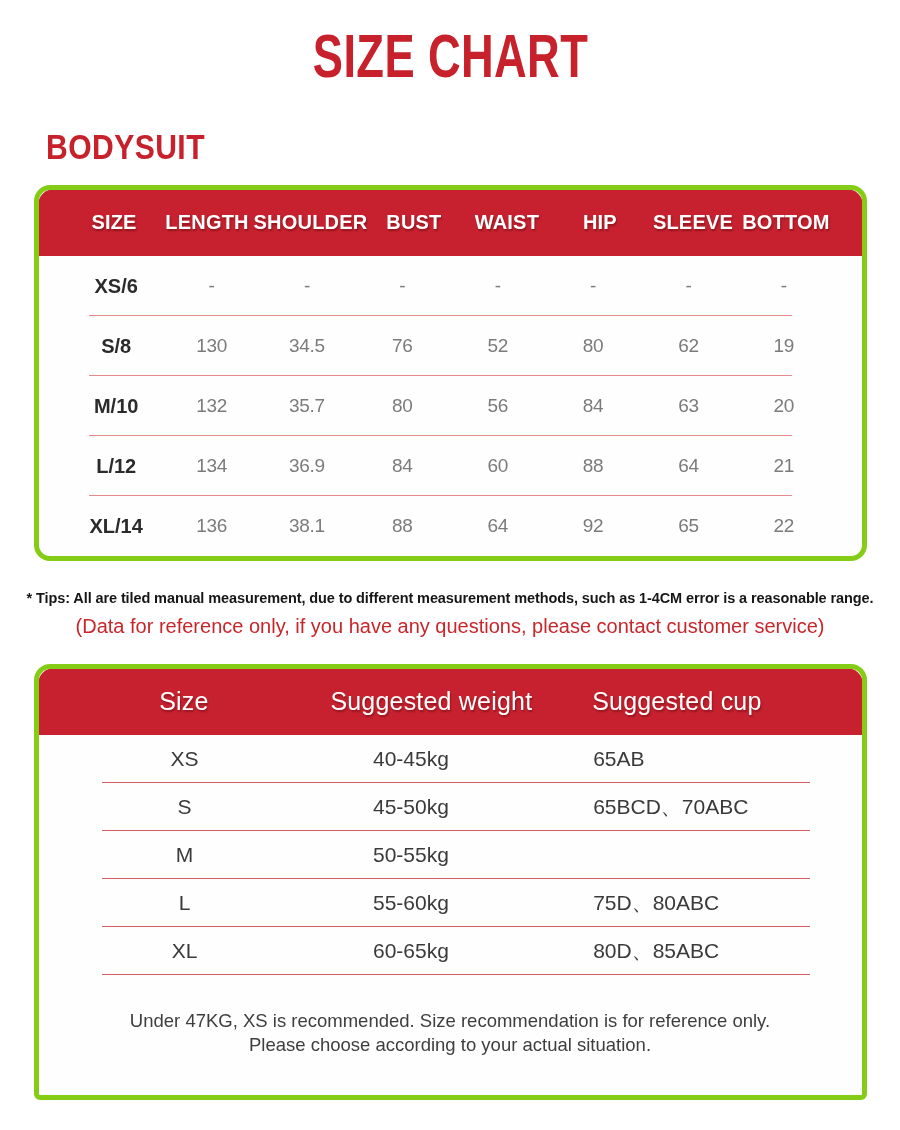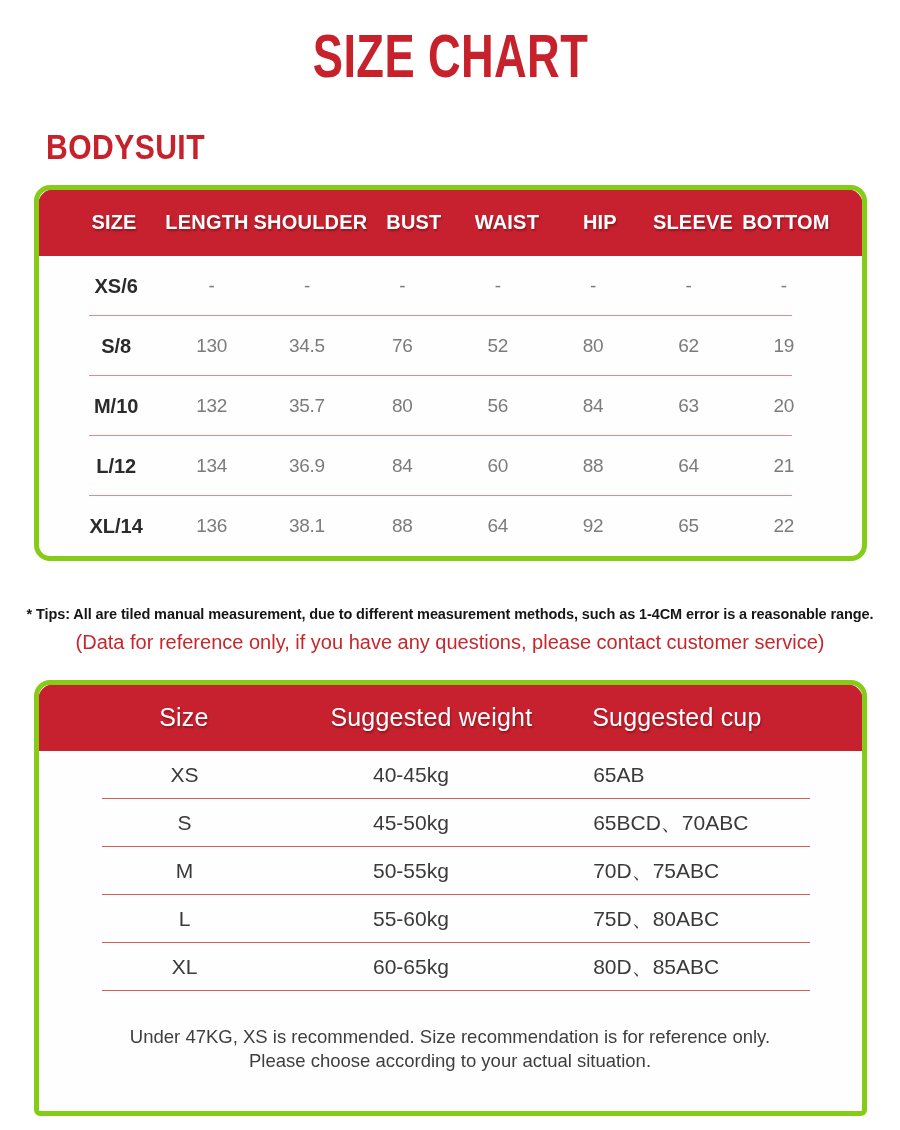--- a/index.html
+++ b/index.html
@@ -63,21 +63,21 @@
   }
   .t1row:not(:last-child)::after {
     content: ""; position: absolute; left: 50px; right: 70px; bottom: 0;
     height: 1px; background: #e68b8b;
   }
   .cell { text-align: center; font-size: 19px; color: #7b7b7b; letter-spacing: -0.3px; white-space: nowrap; }
   .cell.size { font-size: 20px; color: #2b2b2b; font-weight: 600; letter-spacing: 0; }
 
   
   .tips {
-    margin: 45px 10px 0; text-align: center;
+    margin: 29px 10px 0; text-align: center;
     font-size: 14.5px; font-weight: 700; color: #161616; letter-spacing: -0.1px;
   }
   .refnote {
     margin: 9px 10px 0; text-align: center;
     font-size: 20px; font-weight: 500; color: #c8262b;
   }
 
   
   .t2row {
     display: grid; grid-template-columns: 35.5% 19.5% 45%;
@@ -185,21 +185,20 @@
         <span class="cell2 cup">65AB</span>
       </div>
       <div class="t2row">
         <span class="cell2">S</span>
         <span class="cell2">45-50kg</span>
         <span class="cell2 cup">65BCD、70ABC</span>
       </div>
       <div class="t2row">
         <span class="cell2">M</span>
         <span class="cell2">50-55kg</span>
-        <span class="cell2 cup">70D、75ABC</span>
       </div>
       <div class="t2row">
         <span class="cell2">L</span>
         <span class="cell2">55-60kg</span>
         <span class="cell2 cup">75D、80ABC</span>
       </div>
       <div class="t2row">
         <span class="cell2">XL</span>
         <span class="cell2">60-65kg</span>
         <span class="cell2 cup">80D、85ABC</span>

